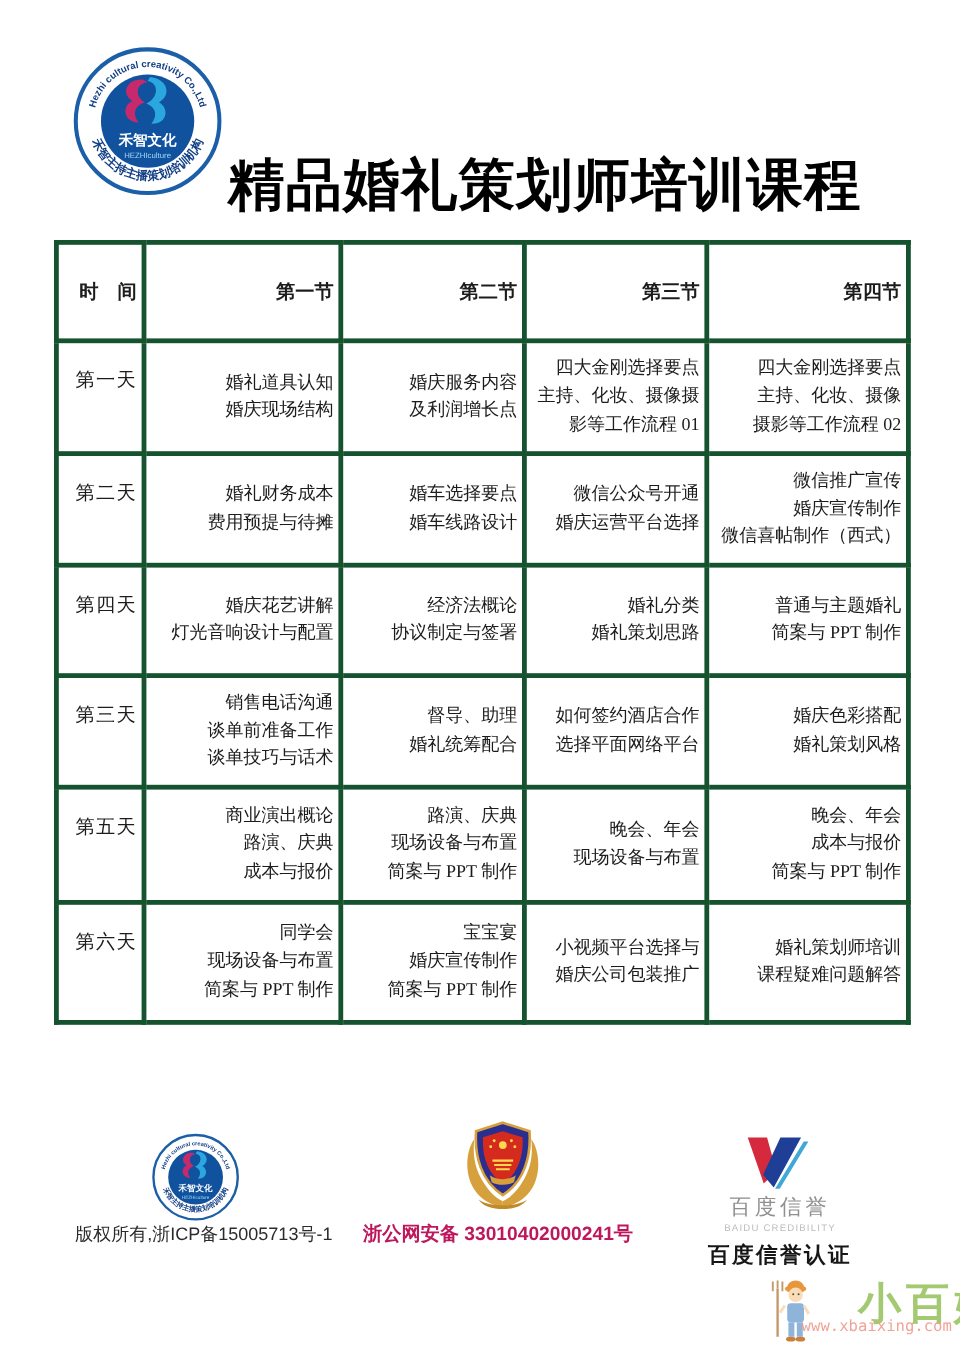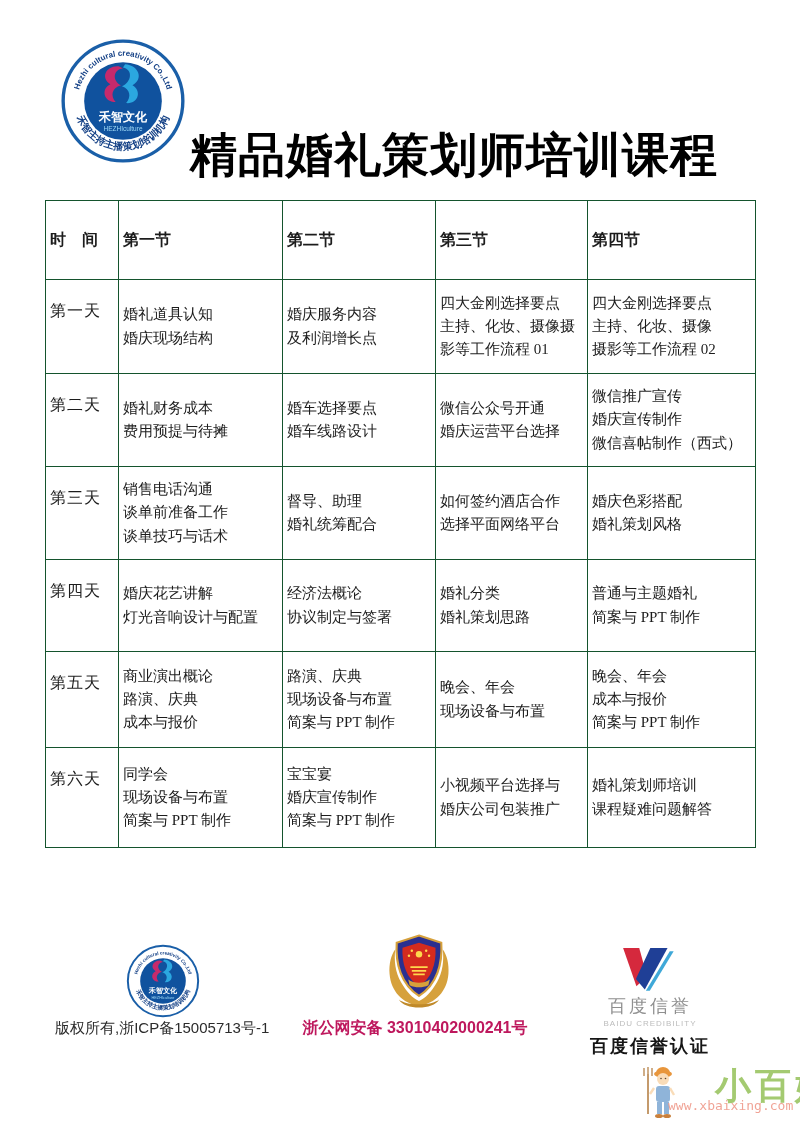--- a/index.html
+++ b/index.html
@@ -16,38 +16,38 @@
     text-align:center; font-size:47px; font-weight:bold; color:#000;
     letter-spacing:1px; line-height:1.25;margin-top:48px;
   }
 
   
   .course-table {
     position:absolute; left:45px; top:200px; width:710px;
     border-collapse:collapse; table-layout:fixed; background:#fff;
   }
   .course-table th, .course-table td {
-    border:1px solid #14532d; text-align:left; padding:2px 4px;
+    border:4px solid #14532d; text-align:right; padding:2px 4px;
     color:#1c1c1c; overflow:hidden;
   }
   .course-table th { font-size:16px; font-weight:bold; height:74px; vertical-align:middle; }
   .course-table td.day {
     vertical-align:top; padding-top:21px; font-size:16px; letter-spacing:1px;
   }
   .course-table td.cell {
     vertical-align:middle; font-size:15px; line-height:1.55; white-space:pre-line;
   }
 
   
   .footer-logo-hezhi { position:absolute; left:126px; top:944px; width:74px; height:74px; }
   .footer-badge      { position:absolute; left:383px; top:932px; width:72px; height:79px; }
   .footer-baidu-v    { position:absolute; left:615px; top:944px; width:64px; height:50px; }
 
   .footer-copyright {
-    position:absolute; left:55px; top:1019px; width:222px; text-align:left;
+    position:absolute; left:55px; top:1019px; width:222px; text-align:right;
     font-size:15px; color:#2b2b2b; font-family:"Liberation Sans", sans-serif;
   }
   .footer-police-text {
     position:absolute; left:300px; top:1018px; width:230px; text-align:center;
     font-size:16px; font-weight:bold; color:#be185d; font-family:"Liberation Sans", sans-serif;
   }
   .baidu-text-block { position:absolute; left:585px; top:994px; width:130px; text-align:center; }
   .baidu-cn { font-size:18px; color:#8f8f8f; letter-spacing:3px; font-family:Liberation Serif, serif; }
   .baidu-en { font-size:8px; color:#bcbcbc; letter-spacing:1px; margin-top:1px; font-family:"Liberation Sans", sans-serif; }
   .baidu-cert { font-size:18px; font-weight:bold; color:#161616; letter-spacing:2px; margin-top:6px; font-family:"Liberation Sans", sans-serif;text-align:center; }
@@ -171,43 +171,43 @@
         <td class="cell">婚礼财务成本
 费用预提与待摊</td>
         <td class="cell">婚车选择要点
 婚车线路设计</td>
         <td class="cell">微信公众号开通
 婚庆运营平台选择</td>
         <td class="cell">微信推广宣传
 婚庆宣传制作
 微信喜帖制作（西式）</td>
       </tr>
+      <tr style="height:92px">
+        <td class="day">第四天</td>
+        <td class="cell">婚庆花艺讲解
+灯光音响设计与配置</td>
+        <td class="cell">经济法概论
+协议制定与签署</td>
+        <td class="cell">婚礼分类
+婚礼策划思路</td>
+        <td class="cell">普通与主题婚礼
+简案与 PPT 制作</td>
+      </tr>
       <tr style="height:93px">
         <td class="day">第三天</td>
         <td class="cell">销售电话沟通
 谈单前准备工作
 谈单技巧与话术</td>
         <td class="cell">督导、助理
 婚礼统筹配合</td>
         <td class="cell">如何签约酒店合作
 选择平面网络平台</td>
         <td class="cell">婚庆色彩搭配
 婚礼策划风格</td>
       </tr>
-      <tr style="height:92px">
-        <td class="day">第四天</td>
-        <td class="cell">婚庆花艺讲解
-灯光音响设计与配置</td>
-        <td class="cell">经济法概论
-协议制定与签署</td>
-        <td class="cell">婚礼分类
-婚礼策划思路</td>
-        <td class="cell">普通与主题婚礼
-简案与 PPT 制作</td>
-      </tr>
       <tr style="height:96px">
         <td class="day">第五天</td>
         <td class="cell">商业演出概论
 路演、庆典
 成本与报价</td>
         <td class="cell">路演、庆典
 现场设备与布置
 简案与 PPT 制作</td>
         <td class="cell">晚会、年会
 现场设备与布置</td>

